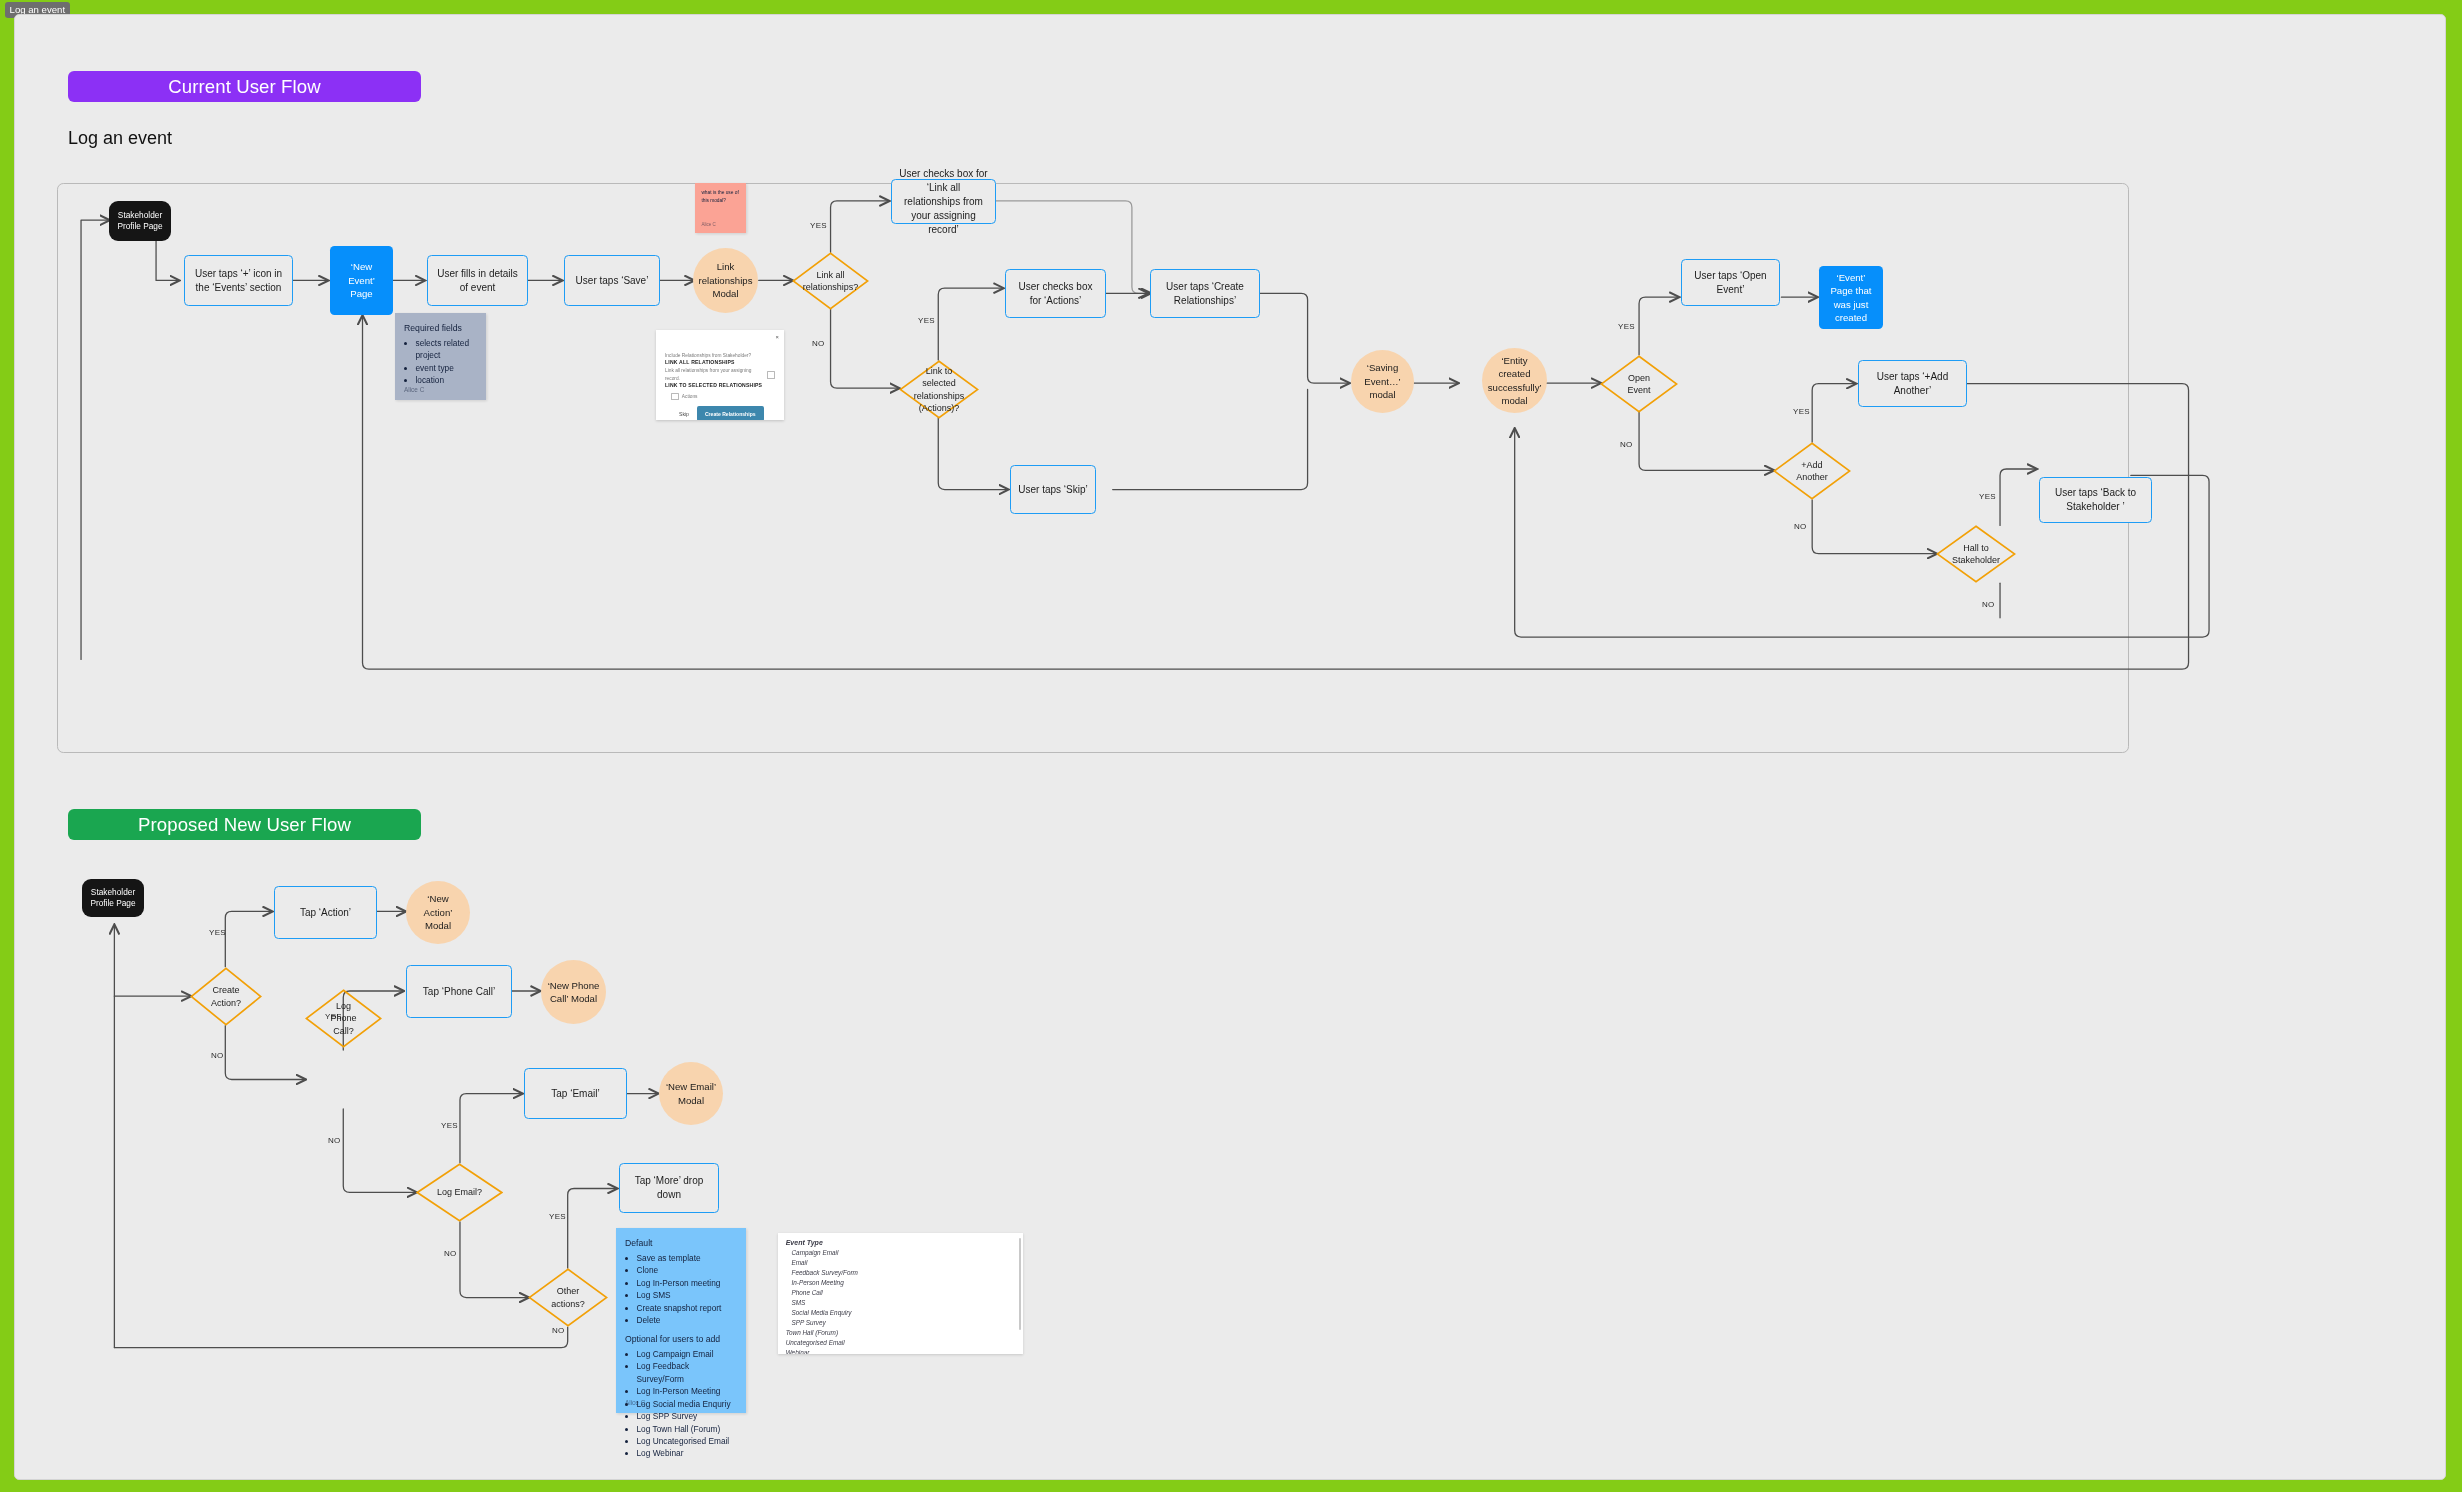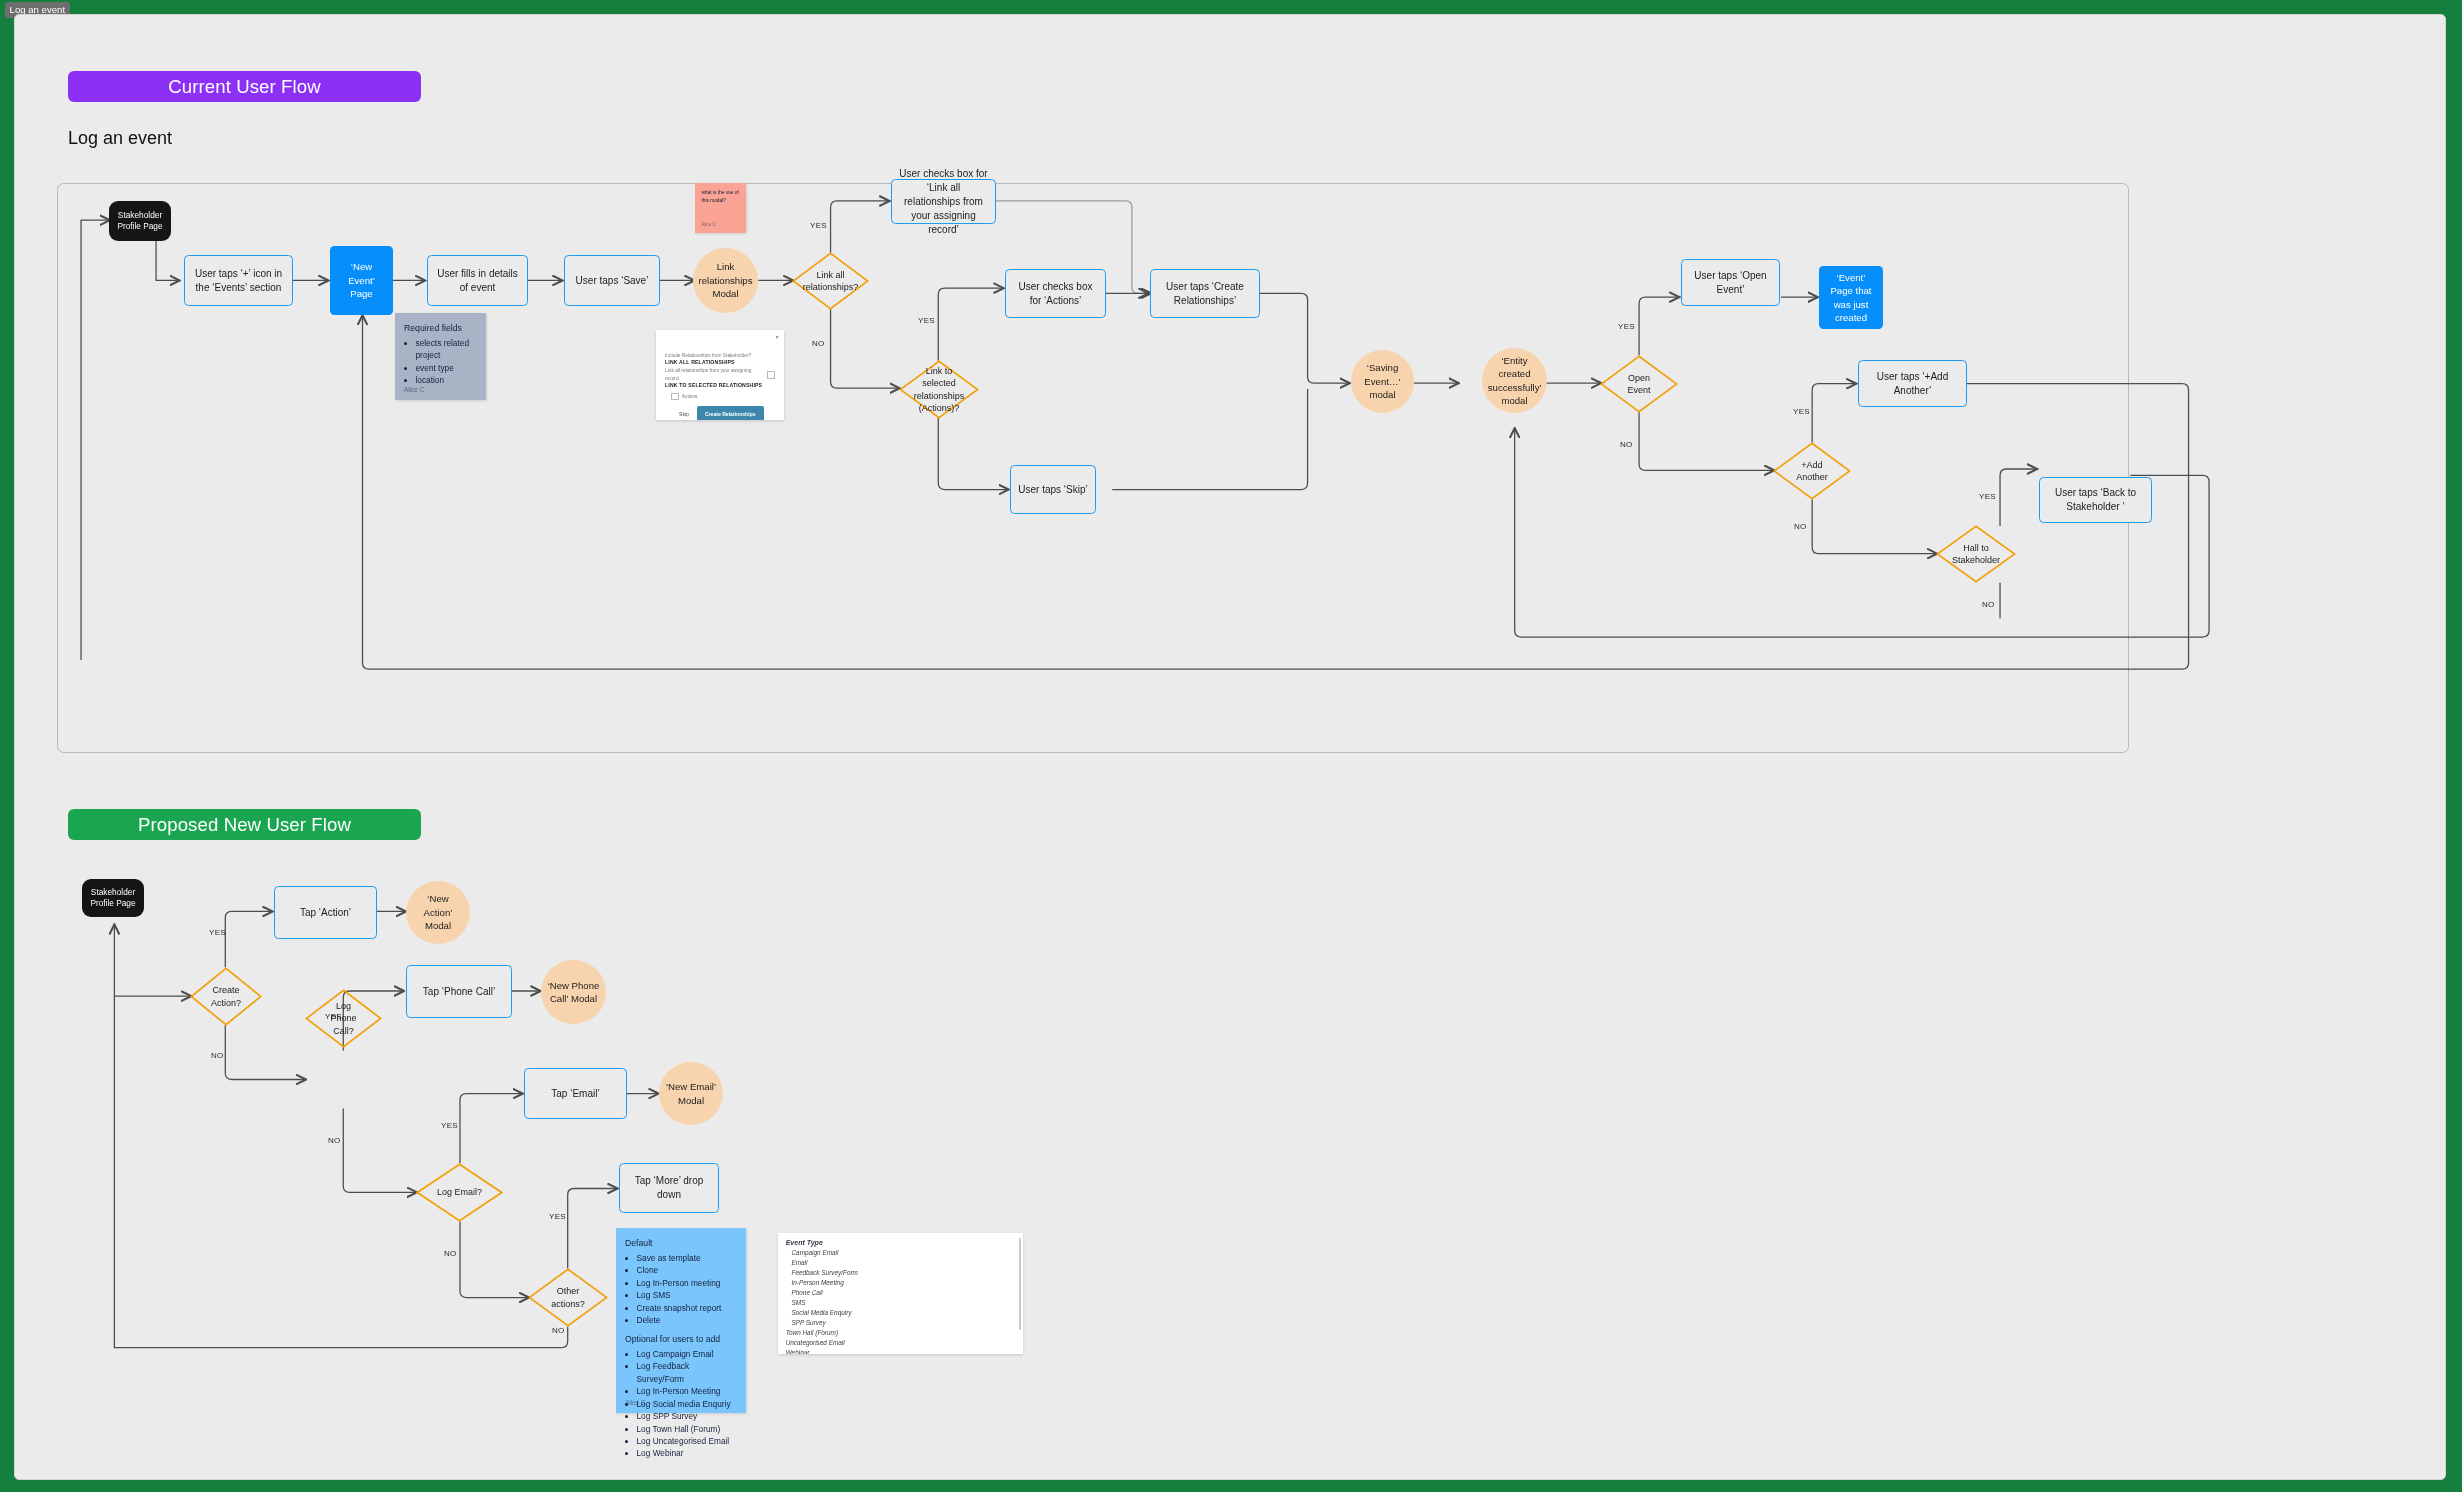--- a/index.html
+++ b/index.html
@@ -1,18 +1,18 @@
 <!DOCTYPE html>
 <html style="font-size:10.3px"><head>
 <meta charset="utf-8">
 <title>Log an event — User Flows</title>
 <style>
   html,body{margin:0;padding:0;background:#ffffff;}
   body{font-family:"Liberation Sans", sans-serif;}
-  #root{position:relative;width:2462px;height:1493px;background:#15803d;overflow:hidden;}
+  #root{position:relative;width:2462px;height:1493px;background:#84cc16;overflow:hidden;}
 
   
   .tab-chip{
     position:absolute;left:4.5px;top:1.9px;
     background:#6e6e6e;color:#ffffff;
     font-size:9.6px;line-height:1;
     padding:3.2px 5.1px 3.8px 5.1px;border-radius:3.2px;
     white-space:nowrap;
   }
 

